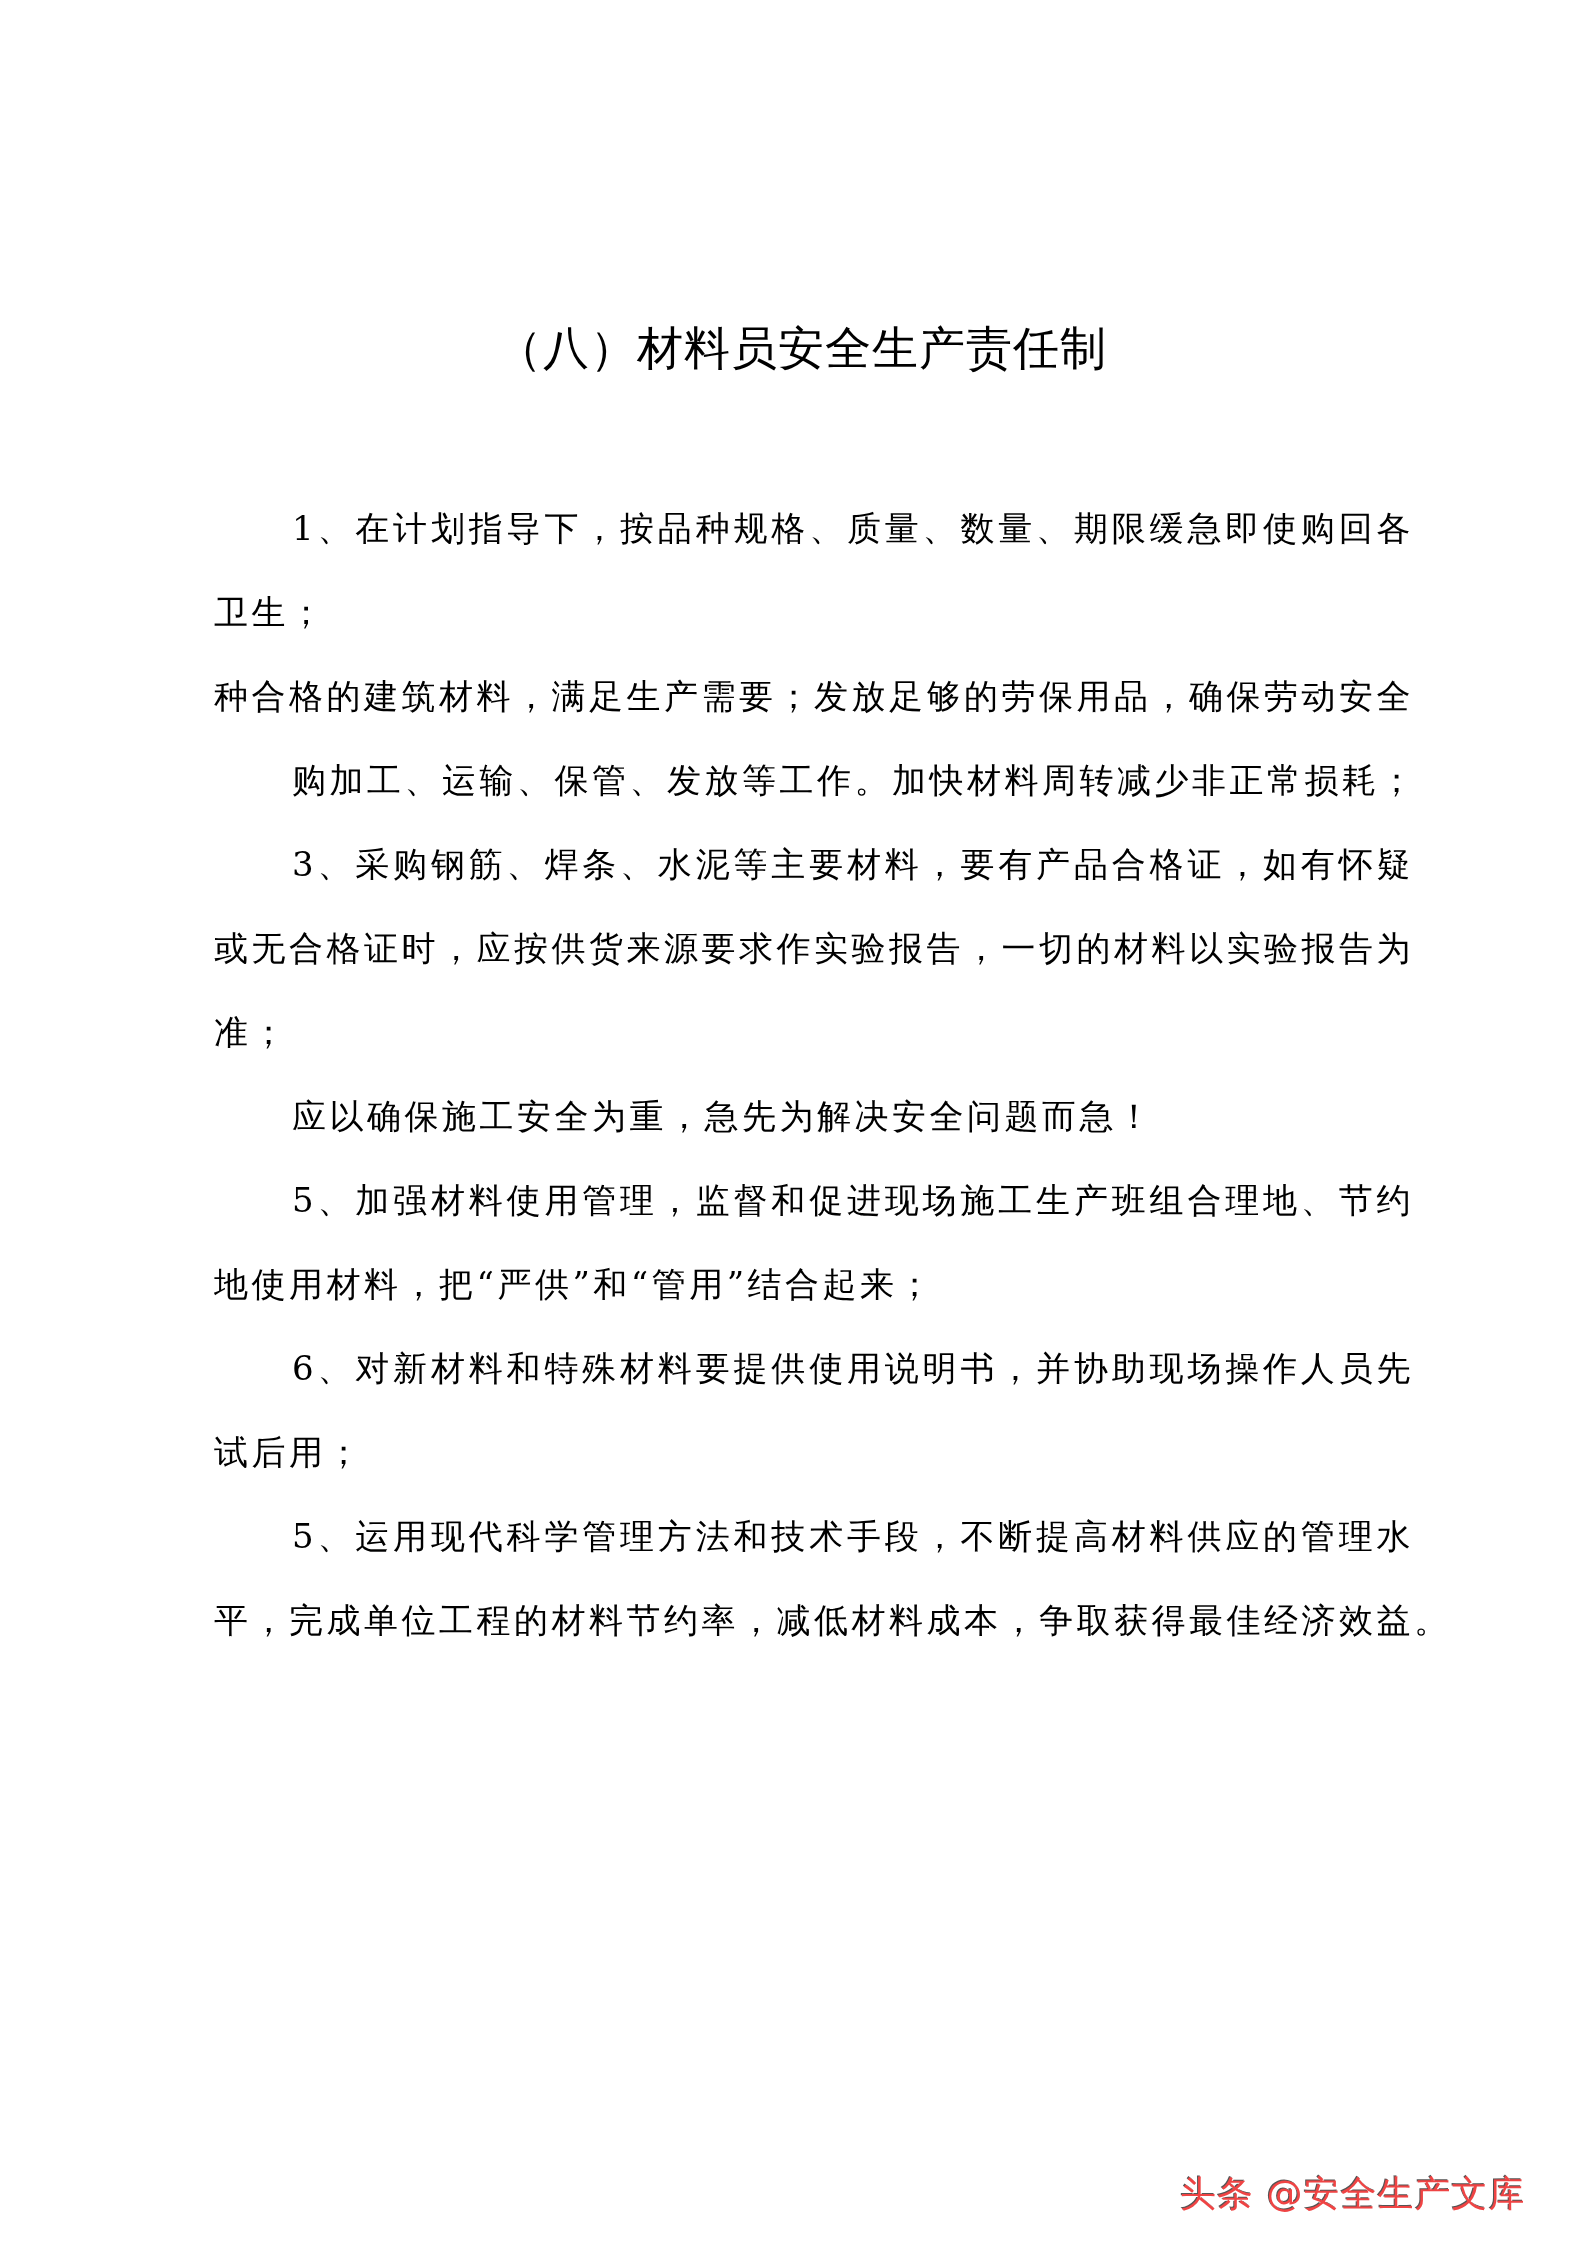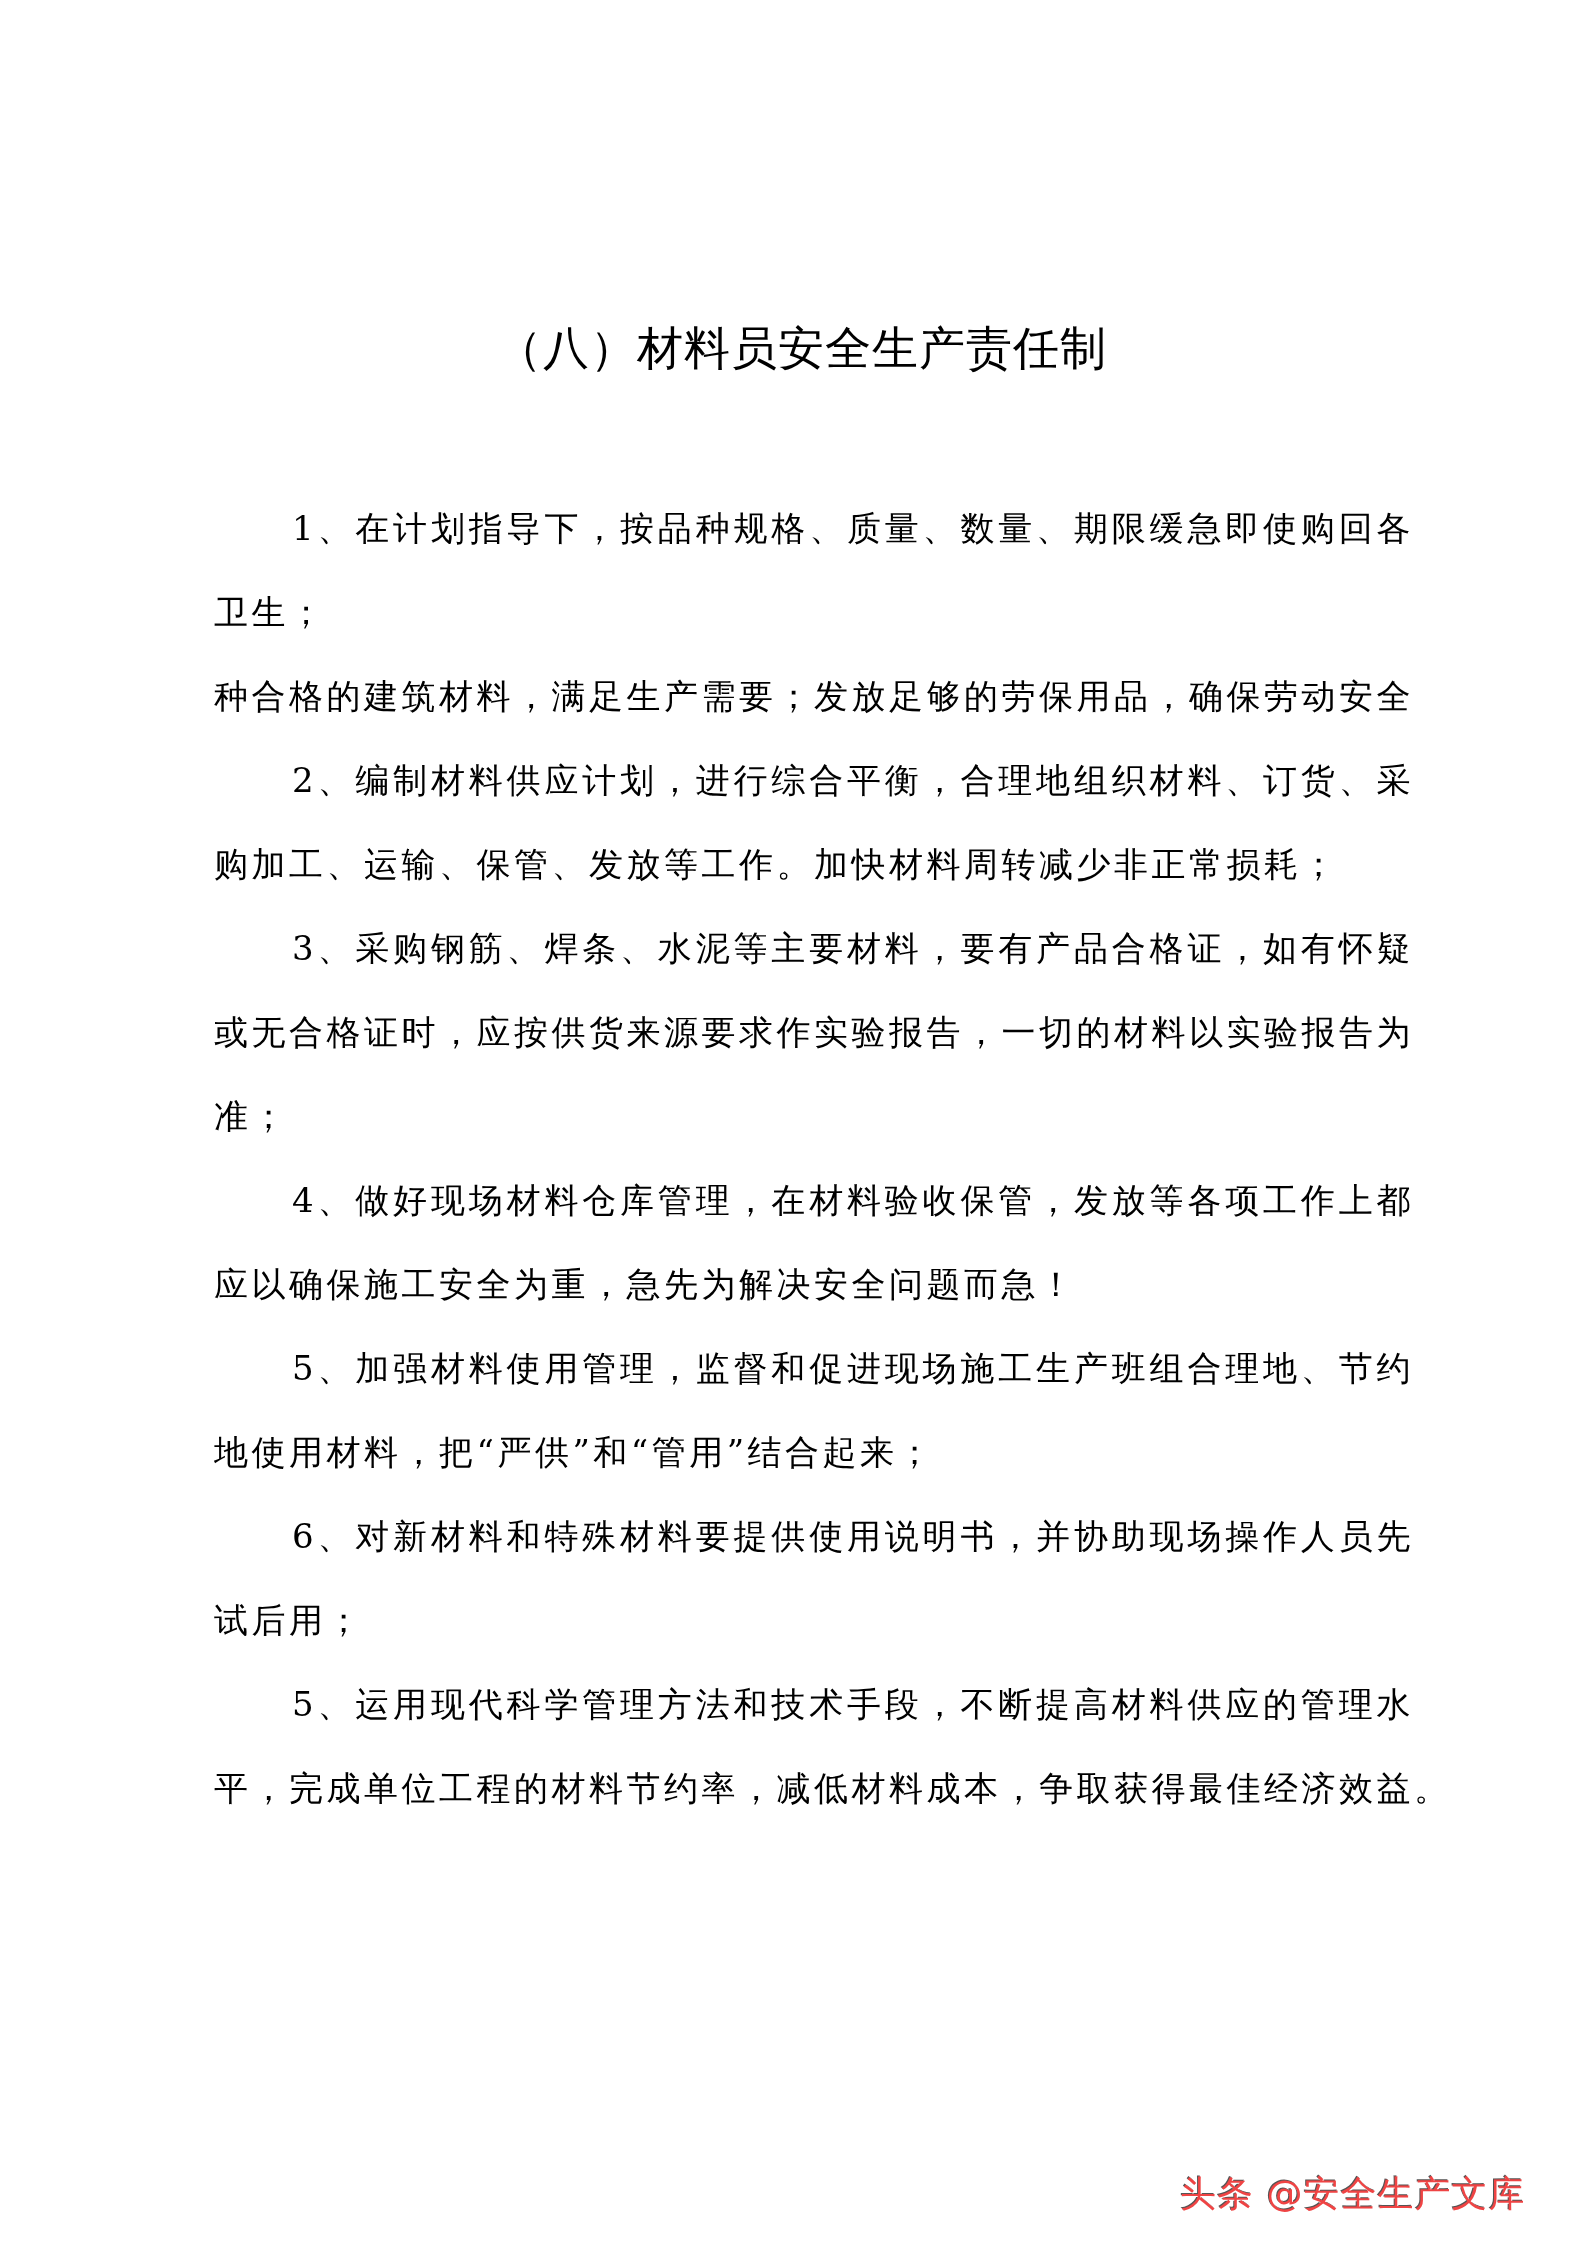--- a/index.html
+++ b/index.html
@@ -82,30 +82,28 @@
 <div class="page">
   <h1 class="title">（八）材料员安全生产责任制</h1>
 
   <div class="body-text">
     <p class="para">
       <span class="line">1、在计划指导下，按品种规格、质量、数量、期限缓急即使购回各</span>
       <span class="line last">卫生；</span>
       <span class="line">种合格的建筑材料，满足生产需要；发放足够的劳保用品，确保劳动安全</span>
     </p>
     <p class="para">
-      <span class="line">2、编制材料供应计划，进行综合平衡，合理地组织材料、订货、采</span>
       <span class="line last">购加工、运输、保管、发放等工作。加快材料周转减少非正常损耗；</span>
     </p>
     <p class="para">
       <span class="line">3、采购钢筋、焊条、水泥等主要材料，要有产品合格证，如有怀疑</span>
       <span class="line">或无合格证时，应按供货来源要求作实验报告，一切的材料以实验报告为</span>
       <span class="line last">准；</span>
     </p>
     <p class="para">
-      <span class="line">4、做好现场材料仓库管理，在材料验收保管，发放等各项工作上都</span>
       <span class="line last">应以确保施工安全为重，急先为解决安全问题而急！</span>
     </p>
     <p class="para">
       <span class="line">5、加强材料使用管理，监督和促进现场施工生产班组合理地、节约</span>
       <span class="line last">地使用材料，把“严供”和“管用”结合起来；</span>
     </p>
     <p class="para">
       <span class="line">6、对新材料和特殊材料要提供使用说明书，并协助现场操作人员先</span>
       <span class="line last">试后用；</span>
     </p>

